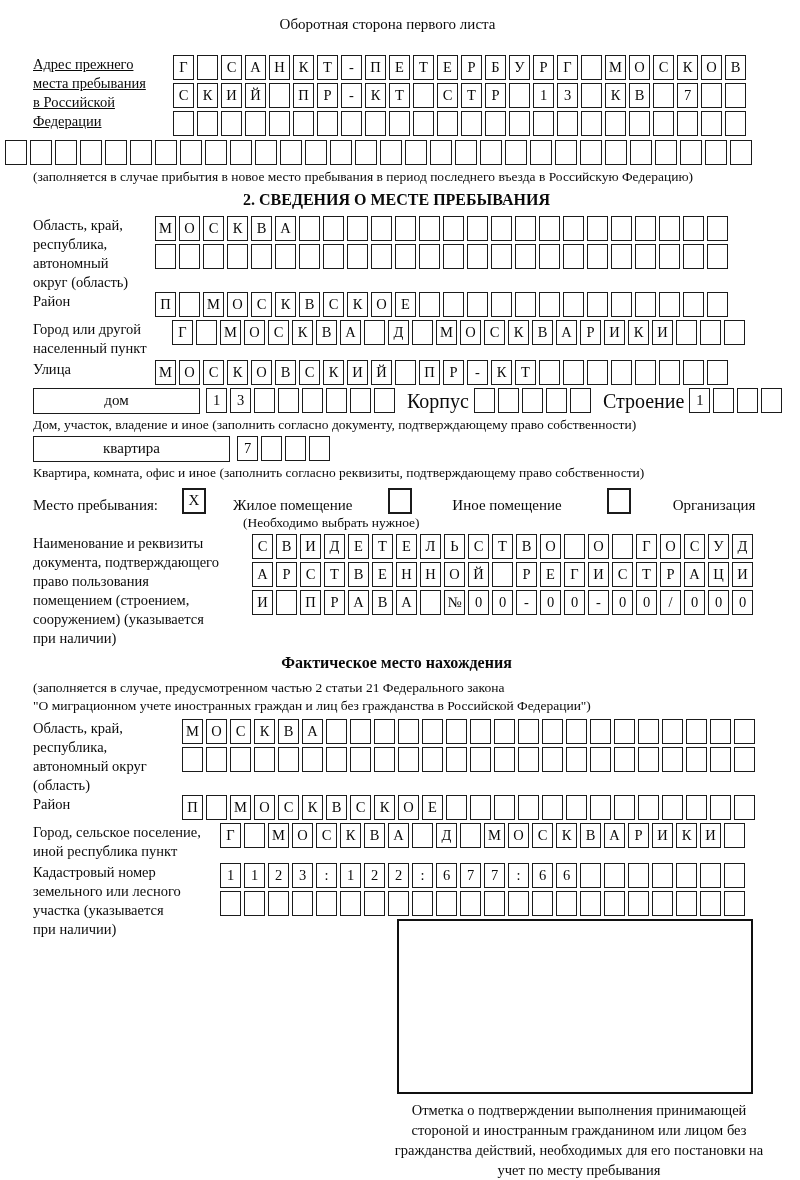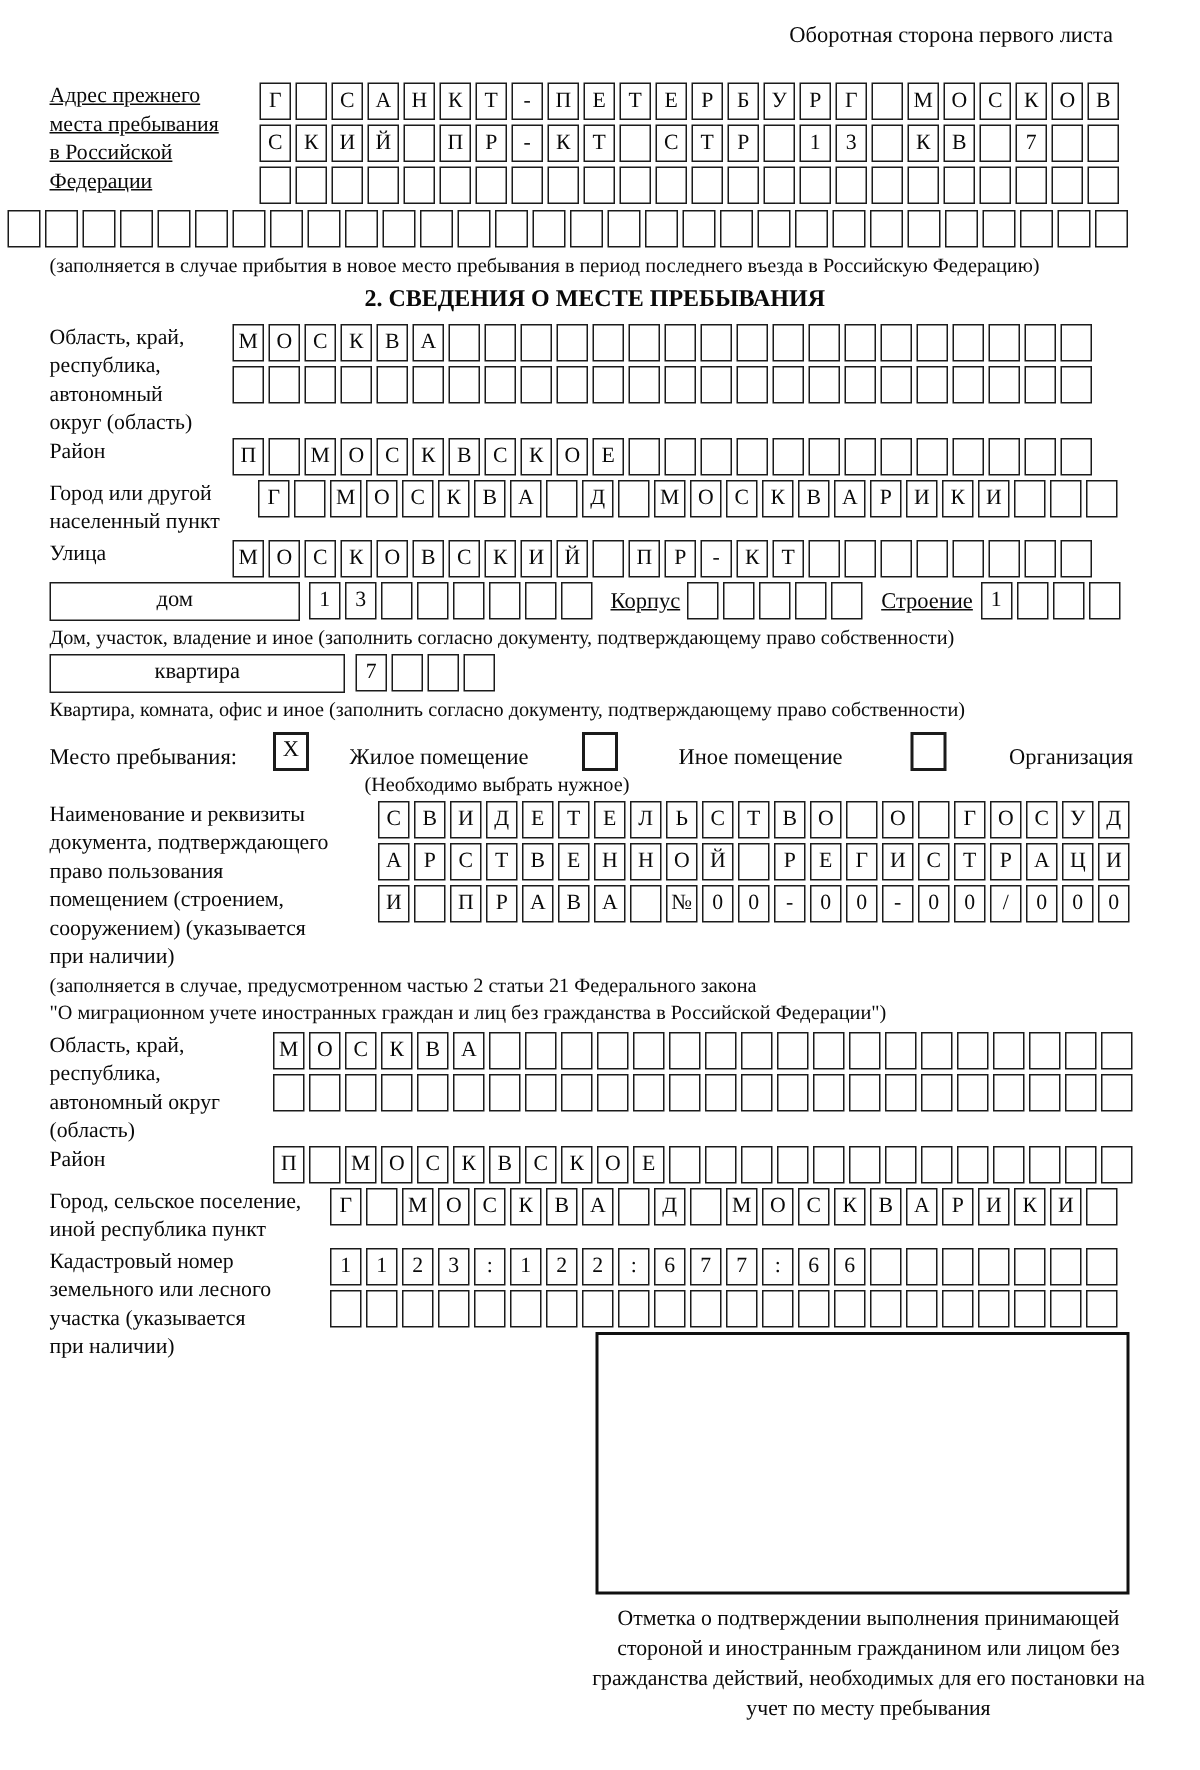--- a/index.html
+++ b/index.html
@@ -5,21 +5,21 @@
   * { margin:0; padding:0; box-sizing:border-box; }
   html,body { background:#ffffff; }
   body {
     width:800px; height:1180px; overflow:hidden;
     color:#0a0a0a;
     font-family:"Liberation Serif","DejaVu Serif",serif;
     font-size:15px;
   }
   .page { padding:16px 40px 0 33px; position:relative; }
 
-  .hdr-right { text-align:right; font-size:15px; padding-right:18px; margin-bottom:22px; }
+  .hdr-right { text-align:center; font-size:15px; padding-right:18px; margin-bottom:22px; }
 
   .frow { display:flex; align-items:flex-start; }
   .lbl { white-space:pre-line; font-size:14.5px; line-height:19px; flex:none; }
   .w140{width:140px;text-decoration:underline;} .w122{width:122px;} .w139{width:139px;}
   .w219{width:219px;} .w149{width:149px;} .w187{width:187px;}
 
   .cellrow { display:flex; margin-bottom:3px; height:25px; }
   .cell {
     flex:none; width:21px; height:25px;
     border:1.6px solid #1b1b1b; margin-right:3px;
@@ -32,21 +32,21 @@
   .center { text-align:left; }
   .sect-title { text-align:center; font-weight:bold; font-size:16px; margin:5px 0 7px; }
 
   .domrow { display:flex; align-items:flex-start; height:28px; }
   .wbox {
     flex:none; border:1.7px solid #1b1b1b; height:26px;
     line-height:23px; text-align:center; font-size:15px;
   }
   .dom-box { width:167px; margin-right:6px; }
   .kv-box  { width:197px; margin-right:7px; }
-  .inl { flex:none; line-height:26px; font-size:15px;text-decoration:underline; }
+  .inl { flex:none; line-height:26px; font-size:20px; }
 
   .mesto { display:flex; align-items:flex-end; height:30px; margin-top:2px;gap:15px; }
   .cbox {
     flex:none; width:24px; height:26px; border:2px solid #1b1b1b;
     text-align:center; line-height:21px; font-size:15px;
   }
   .choose-note { margin-left:210px; margin-bottom:2px; }
 
   .fact-head { margin-top:6px; }
   .stamp {
@@ -372,21 +372,21 @@
 
   <div class="domrow">
     <div class="wbox kv-box">квартира</div>
     <div class="cellrow">
         <span class="cell">7</span>
         <span class="cell"></span>
         <span class="cell"></span>
         <span class="cell"></span>
       </div>
   </div>
-  <div class="note mb2">Квартира, комната, офис и иное (заполнить согласно документу, подтверждающему право собственности)</div>
+  <div class="note mb2">Квартира, комната, офис и иное (заполнить согласно реквизиты, подтверждающему право собственности)</div>
 
   <div class="mesto">
     <span>Место пребывания:</span>
     <span class="cbox" style="margin-left:9px">X</span>
     <span style="margin-left:12px">Жилое помещение</span>
     <span class="cbox" style="margin-left:21px"></span>
     <span style="margin-left:25px">Иное помещение</span>
     <span class="cbox" style="margin-left:30px"></span>
     <span style="margin-left:27px">Организация</span>
   </div>
@@ -465,20 +465,21 @@
           <span class="cell">0</span>
           <span class="cell">0</span>
           <span class="cell">/</span>
           <span class="cell">0</span>
           <span class="cell">0</span>
           <span class="cell">0</span>
         </div>
     </div>
   </div>
 
+  <div class="sect-title fact-head">Фактическое место нахождения</div>
   <div class="note center">(заполняется в случае, предусмотренном частью 2 статьи 21 Федерального закона</div>
   <div class="note center mb4">"О миграционном учете иностранных граждан и лиц без гражданства в Российской Федерации")</div>
 
   <div class="frow">
     <div class="lbl w149">Область, край,
 республика,
 автономный округ
 (область)</div>
     <div>
       <div class="cellrow">

